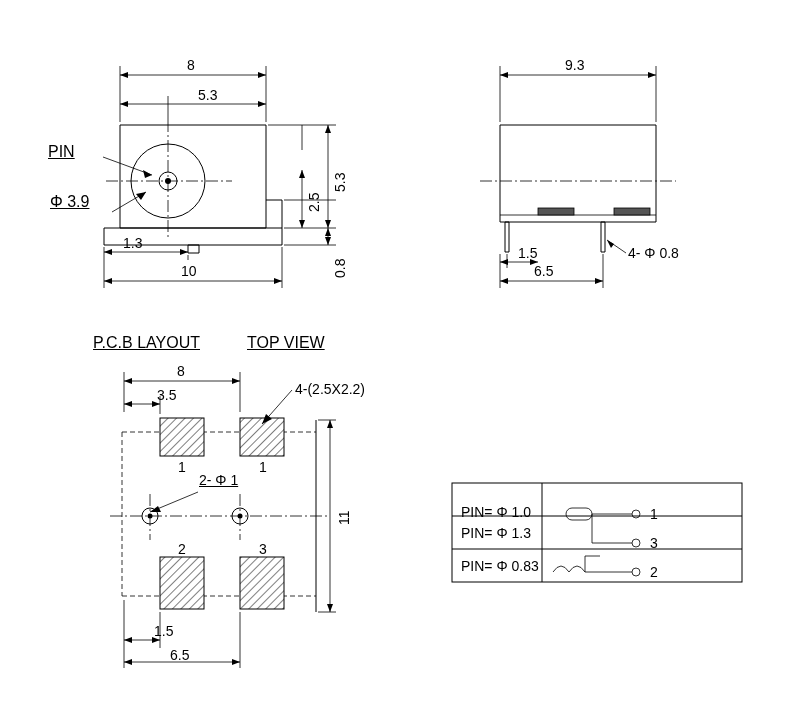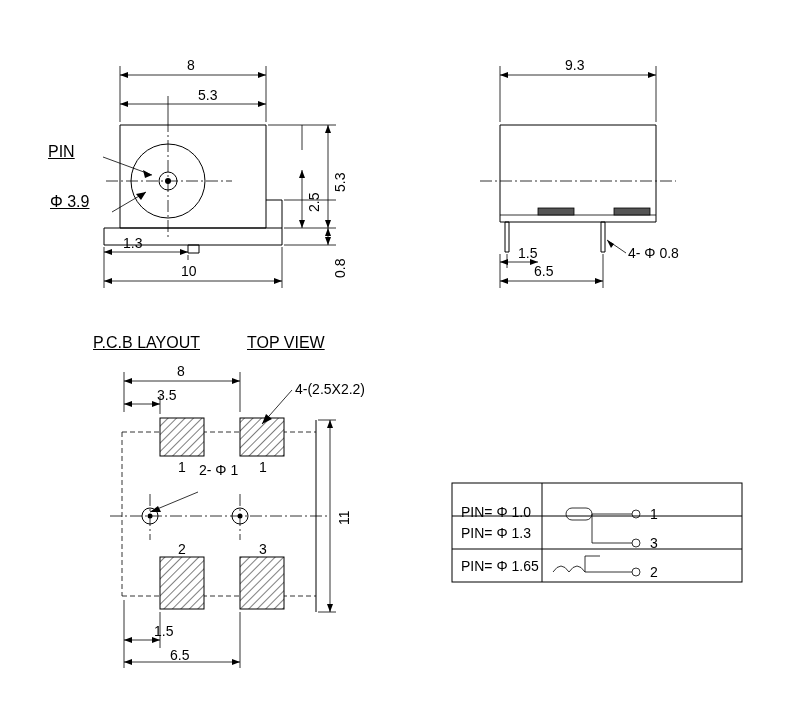--- a/index.html
+++ b/index.html
@@ -227,30 +227,30 @@
   <div class="lbl" style="left:518px; top:246px;">1.5</div>
   <div class="lbl" style="left:534px; top:264px;">6.5</div>
   <div class="lbl" style="left:628px; top:246px;">4- Φ 0.8</div>
 
   <div class="lbl big" style="left:93px; top:335px;">P.C.B LAYOUT</div>
   <div class="lbl big" style="left:247px; top:335px;">TOP VIEW</div>
 
   <div class="lbl" style="left:177px; top:364px;">8</div>
   <div class="lbl" style="left:128px; top:388px;margin-left:29px;">3.5</div>
   <div class="lbl" style="left:295px; top:371px;margin-top:11px;">4-(2.5X2.2)</div>
-  <div class="lbl" style="left:199px; top:463px;">2- Φ 1</div>
+  <div class="lbl" style="left:199px; top:473px;text-decoration:underline;">2- Φ 1</div>
   <div class="lbl vert" style="left:337px; top:525px;">11</div>
   <div class="lbl" style="left:154px; top:624px;">1.5</div>
   <div class="lbl" style="left:170px; top:648px;">6.5</div>
 
   <div class="lbl" style="left:178px; top:460px;">1</div>
   <div class="lbl" style="left:259px; top:460px;">1</div>
   <div class="lbl" style="left:178px; top:542px;">2</div>
   <div class="lbl" style="left:259px; top:542px;">3</div>
 
   <div class="lbl" style="left:461px; top:493px;margin-top:12px;">PIN= Φ 1.0</div>
   <div class="lbl" style="left:461px; top:526px;text-align:right;">PIN= Φ 1.3</div>
-  <div class="lbl" style="left:461px; top:559px;">PIN= Φ 1.65</div>
+  <div class="lbl" style="left:461px; top:559px;">PIN= Φ 0.83</div>
   <div class="lbl" style="left:650px; top:507px;">1</div>
   <div class="lbl" style="left:650px; top:536px;">3</div>
   <div class="lbl" style="left:650px; top:565px;">2</div>
 
 </div>
 
 </body></html>

